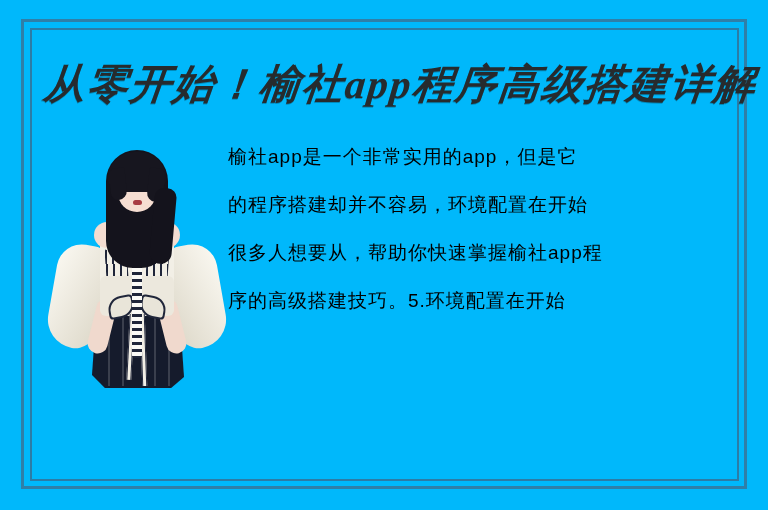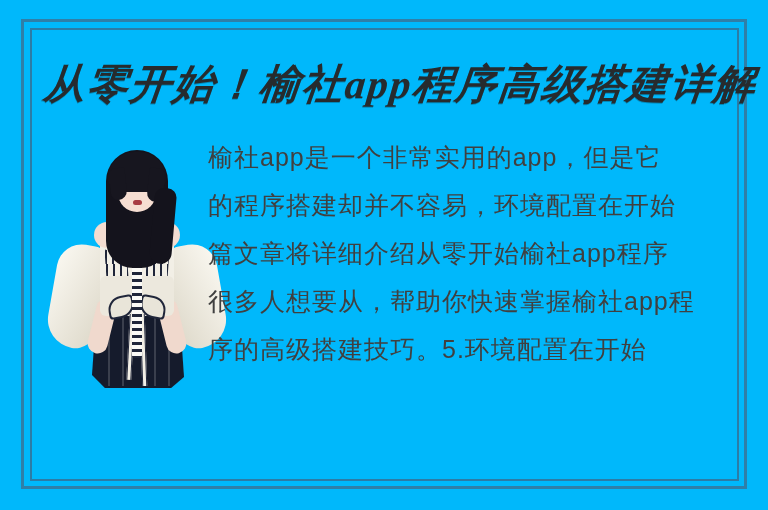--- a/index.html
+++ b/index.html
@@ -53,25 +53,25 @@
     font-weight: 700;
     font-style: italic;
     white-space: nowrap;
     transform: skewX(-6deg);
     text-shadow: 0 1px 0 rgba(0,0,0,0.25);
   }
 
   
   .body-copy {
     position: absolute;
-    left: 208px;
+    left: 228px;
     top: 133px;
     width: 512px;
-    color: #404040;
-    font-size: 25px;
+    color: #000000;
+    font-size: 19px;
     line-height: 48px;
     letter-spacing: 1px;
     text-align: justify;
     text-justify: inter-character;
   }
   .body-copy p {
     margin: 0;
     white-space: nowrap;
   }
 
@@ -355,18 +355,17 @@
     <div class="ill-layer lips"></div>
     <div class="ill-layer hair-front"></div>
     <div class="ill-layer bang-l"></div>
     <div class="ill-layer bang-r"></div>
     <div class="ill-layer hair-side"></div>
   </div>
 
   <div class="body-copy">
     <p>榆社app是一个非常实用的app，但是它</p>
     <p>的程序搭建却并不容易，环境配置在开始</p>
-    <p>篇文章将详细介绍从零开始榆社app程序</p>
     <p>很多人想要从，帮助你快速掌握榆社app程</p>
     <p>序的高级搭建技巧。5.环境配置在开始</p>
   </div>
 
 </div>
 
 </body></html>

